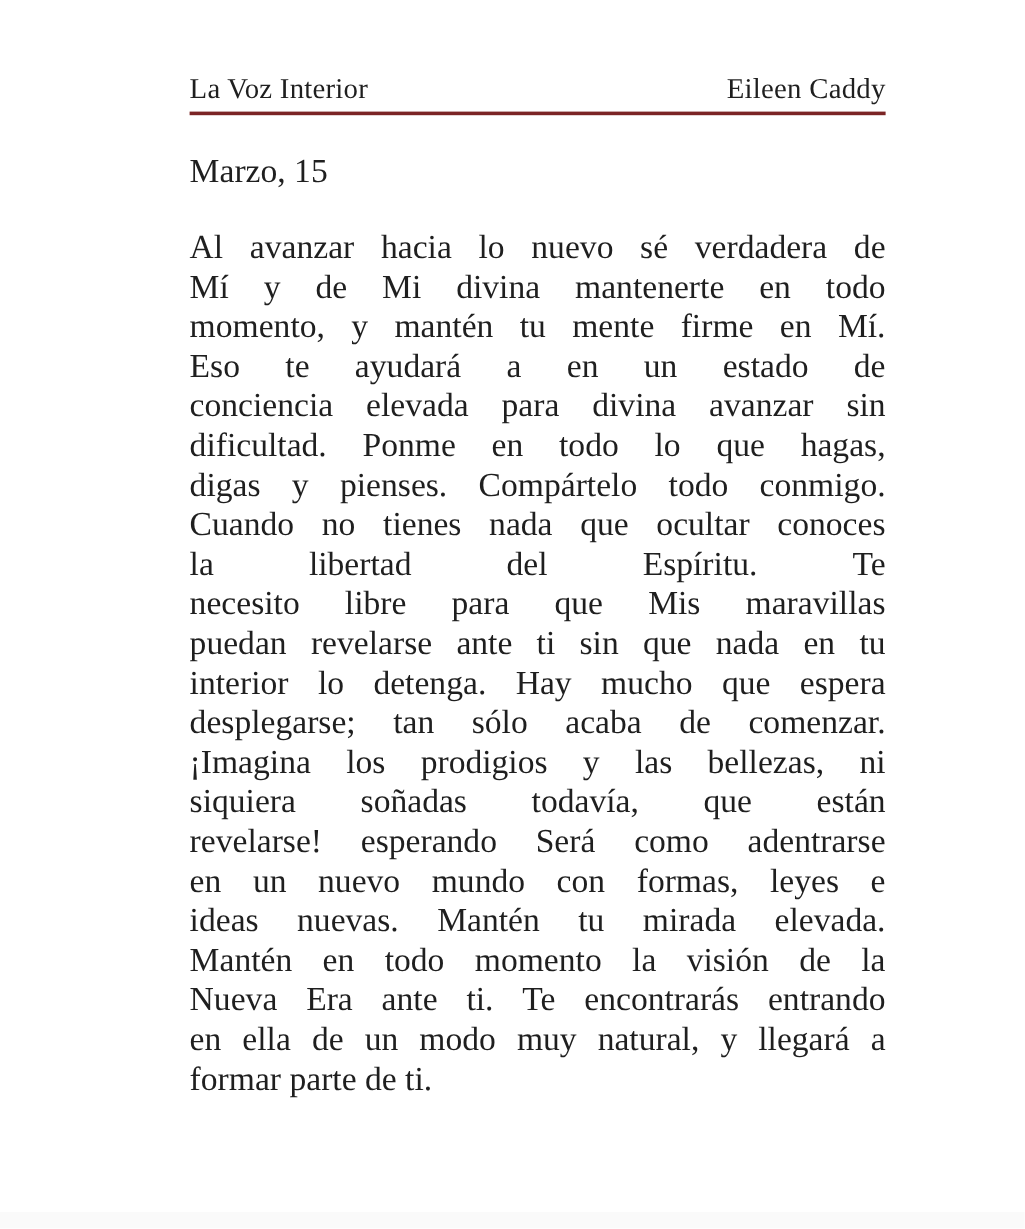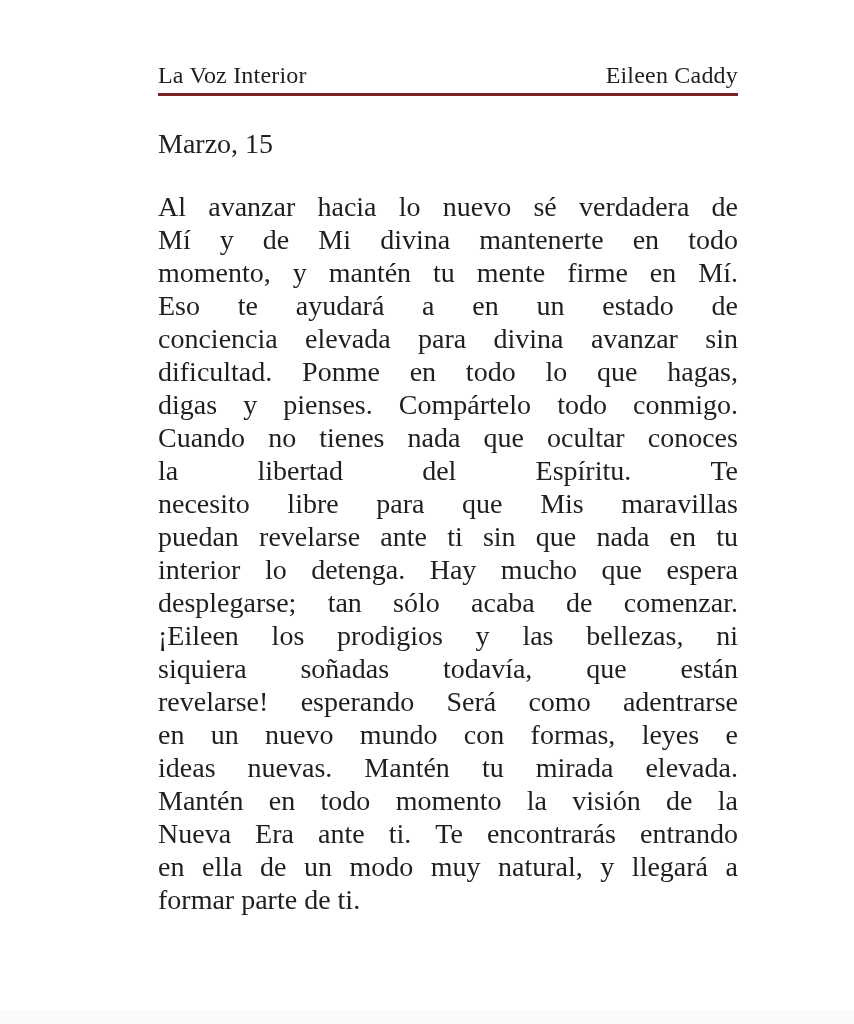--- a/index.html
+++ b/index.html
@@ -87,21 +87,21 @@
         <div class="body-line"><span>Eso</span><span>te</span><span>ayudará</span><span>a</span><span>en</span><span>un</span><span>estado</span><span>de</span></div>
         <div class="body-line"><span>conciencia</span><span>elevada</span><span>para</span><span>divina</span><span>avanzar</span><span>sin</span></div>
         <div class="body-line"><span>dificultad.</span><span>Ponme</span><span>en</span><span>todo</span><span>lo</span><span>que</span><span>hagas,</span></div>
         <div class="body-line"><span>digas</span><span>y</span><span>pienses.</span><span>Compártelo</span><span>todo</span><span>conmigo.</span></div>
         <div class="body-line"><span>Cuando</span><span>no</span><span>tienes</span><span>nada</span><span>que</span><span>ocultar</span><span>conoces</span></div>
         <div class="body-line"><span>la</span><span>libertad</span><span>del</span><span>Espíritu.</span><span>Te</span></div>
         <div class="body-line"><span>necesito</span><span>libre</span><span>para</span><span>que</span><span>Mis</span><span>maravillas</span></div>
         <div class="body-line"><span>puedan</span><span>revelarse</span><span>ante</span><span>ti</span><span>sin</span><span>que</span><span>nada</span><span>en</span><span>tu</span></div>
         <div class="body-line"><span>interior</span><span>lo</span><span>detenga.</span><span>Hay</span><span>mucho</span><span>que</span><span>espera</span></div>
         <div class="body-line"><span>desplegarse;</span><span>tan</span><span>sólo</span><span>acaba</span><span>de</span><span>comenzar.</span></div>
-        <div class="body-line"><span>¡Eileen</span><span>los</span><span>prodigios</span><span>y</span><span>las</span><span>bellezas,</span><span>ni</span></div>
+        <div class="body-line"><span>¡Imagina</span><span>los</span><span>prodigios</span><span>y</span><span>las</span><span>bellezas,</span><span>ni</span></div>
         <div class="body-line"><span>siquiera</span><span>soñadas</span><span>todavía,</span><span>que</span><span>están</span></div>
         <div class="body-line"><span>revelarse!</span><span>esperando</span><span>Será</span><span>como</span><span>adentrarse</span></div>
         <div class="body-line"><span>en</span><span>un</span><span>nuevo</span><span>mundo</span><span>con</span><span>formas,</span><span>leyes</span><span>e</span></div>
         <div class="body-line"><span>ideas</span><span>nuevas.</span><span>Mantén</span><span>tu</span><span>mirada</span><span>elevada.</span></div>
         <div class="body-line"><span>Mantén</span><span>en</span><span>todo</span><span>momento</span><span>la</span><span>visión</span><span>de</span><span>la</span></div>
         <div class="body-line"><span>Nueva</span><span>Era</span><span>ante</span><span>ti.</span><span>Te</span><span>encontrarás</span><span>entrando</span></div>
         <div class="body-line"><span>en</span><span>ella</span><span>de</span><span>un</span><span>modo</span><span>muy</span><span>natural,</span><span>y</span><span>llegará</span><span>a</span></div>
         <div class="body-line last">formar parte de ti.</div>
       </div>
 

